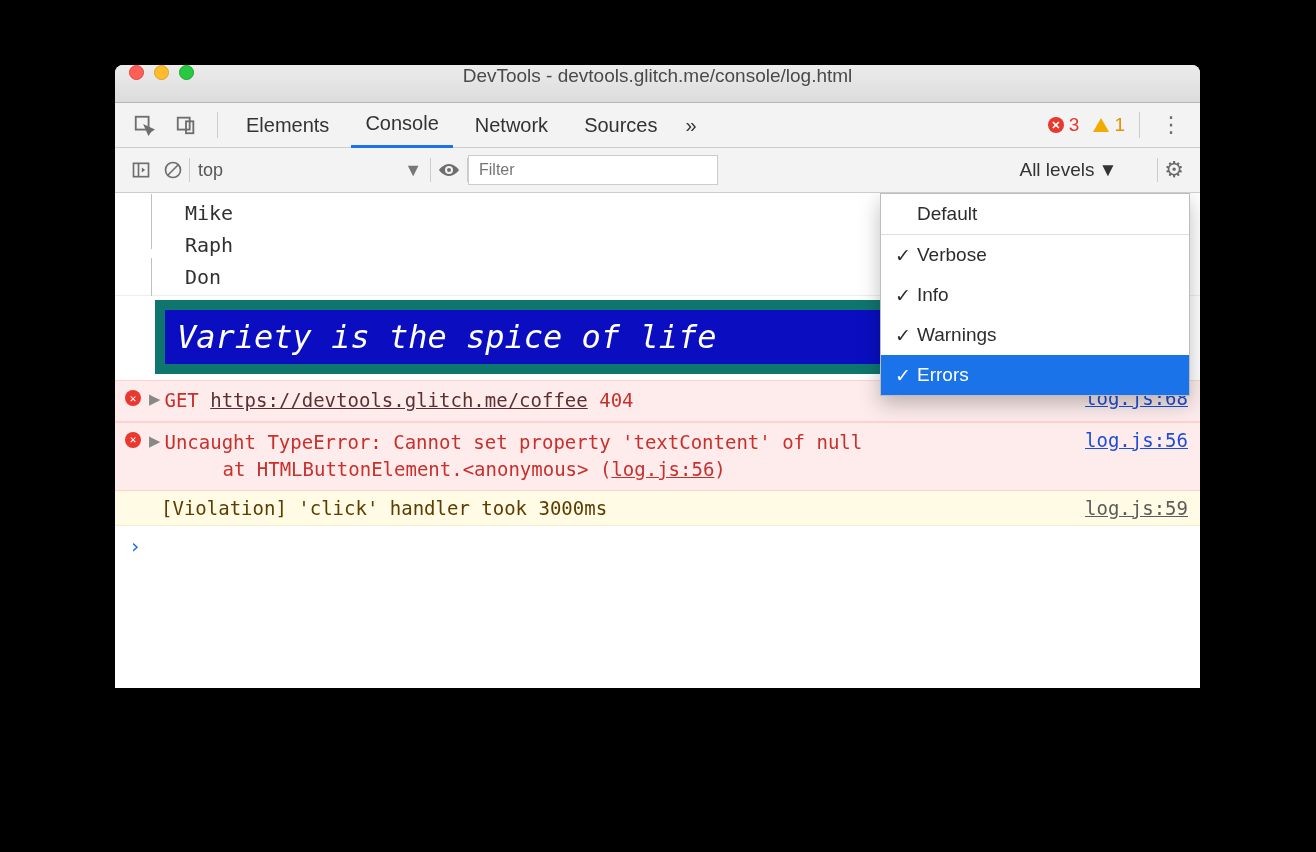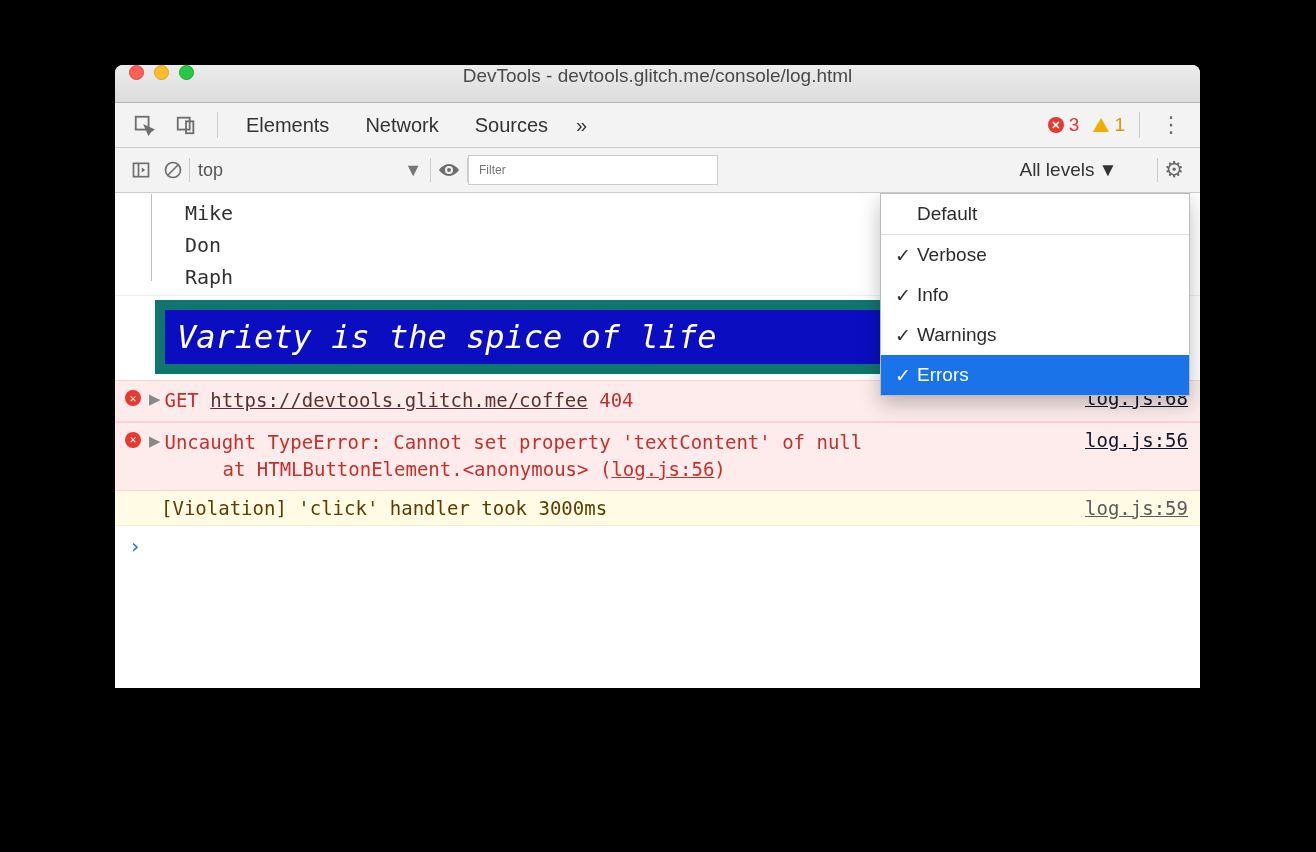--- a/index.html
+++ b/index.html
@@ -76,21 +76,21 @@
     background:#fff0;
     display:flex; align-items:center; justify-content:space-between;
     padding:0 8px; color:#555; border:none;
   }
   .context-select .arrow { color:#777; }
   .filter-input {
     width:250px; height:30px;
     border:1px solid #ccc;
     background:#fff;
     padding:0 10px;
-    font-size:12px;
+    font-size:16px;
     color:#555;
   }
   .levels { display:flex; align-items:center; gap:4px; color:#333; font-size:19px; cursor:pointer;margin-left:12px; }
 
   .body { flex:1; position:relative; overflow:hidden; background:#fff; }
   .mono { font-family: Menlo, Consolas, monospace; }
 
   .tree { padding:4px 0 2px 24px; border-bottom:1px solid #eee;}
   .tree-line { display:flex; align-items:center; height:32px; font-size:20px; color:#303030;}
   .tree-pipe { width:26px; border-left:1px solid #bfbfbf; height:38px; position:relative; margin-right:8px; margin-left:12px;}
@@ -108,21 +108,21 @@
     font-style:italic;
     font-size:32px;
     padding:8px 12px;
     font-family: Menlo, Consolas, monospace;
     white-space:nowrap; overflow:hidden;
   }
 
   .row { display:flex; align-items:flex-start; padding:6px 12px 6px 8px; font-size:19px; border-bottom:1px solid rgba(0,0,0,0); }
   .row .src { margin-left:auto; text-decoration:underline; color:#5c5c5c; cursor:pointer; white-space:nowrap; padding-left:20px;}
   .row.err { background:#fdeceb; color:#c9302c; border-top:1px solid #fbd4d2; border-bottom:1px solid #fbd4d2;}
-  .row.err .src { color:#0f172a;}
+  .row.err .src { color:#1d4ed8;}
   .row.violation { background:#fffbe5; color:#5c3c00; border-bottom:1px solid #f4ecc6;}
   .row .ricon { width:20px; display:flex; justify-content:center; margin-right:4px; margin-top:3px;}
   .row .disc { color:#888; margin:0 4px 0 2px; cursor:pointer;}
   .underline { text-decoration:underline; }
   .err-msg { line-height:1.45; }
   .stackline { padding-left:58px; }
   .stackline .underline { color:#c9302c;}
 
   .prompt-row { padding:8px 14px; color:#1a73e8; font-size:20px; }
 
@@ -166,20 +166,21 @@
         </svg>
     </span>
     <span class="icon-btn">
       <svg width="22" height="22" viewBox="0 0 24 24" fill="none" stroke="#6e6e6e" stroke-width="2">
           <rect x="3" y="4" width="13" height="13"></rect>
           <rect x="12" y="8" width="8" height="13"></rect>
         </svg>
     </span>
     <div class="sep"></div>
     <div class="tab">Elements</div>
+    <div class="tab active">Console</div>
     <div class="tab">Network</div>
     <div class="tab">Sources</div>
     <div class="tab" style="padding:0 6px;">»</div>
     <div class="spacer"></div>
     <div class="count-err">
       <span class="err-icon">✕</span>
       <span>3</span>
     </div>
     <div class="count-warn">
       <span class="warn-icon"></span>
@@ -227,27 +228,27 @@
     <span class="icon-btn gear">⚙</span>
   </div>
 
   <div class="body">
 
     <div class="tree mono">
       <div class="tree-line">
           <span class="tree-pipe"></span>
           <span>Mike</span>
         </div>
+      <div class="tree-line last">
+          <span class="tree-pipe"></span>
+          <span>Raph</span>
+        </div>
       <div class="tree-line">
           <span class="tree-pipe"></span>
           <span>Don</span>
-        </div>
-      <div class="tree-line last">
-          <span class="tree-pipe"></span>
-          <span>Raph</span>
         </div>
     </div>
 
     <div class="styled-block">
       <div class="styled-inner">Variety is the spice of life</div>
     </div>
 
     <div class="row err mono" style="margin-top:6px;">
       <span class="ricon">
           <span class="err-icon">✕</span>

